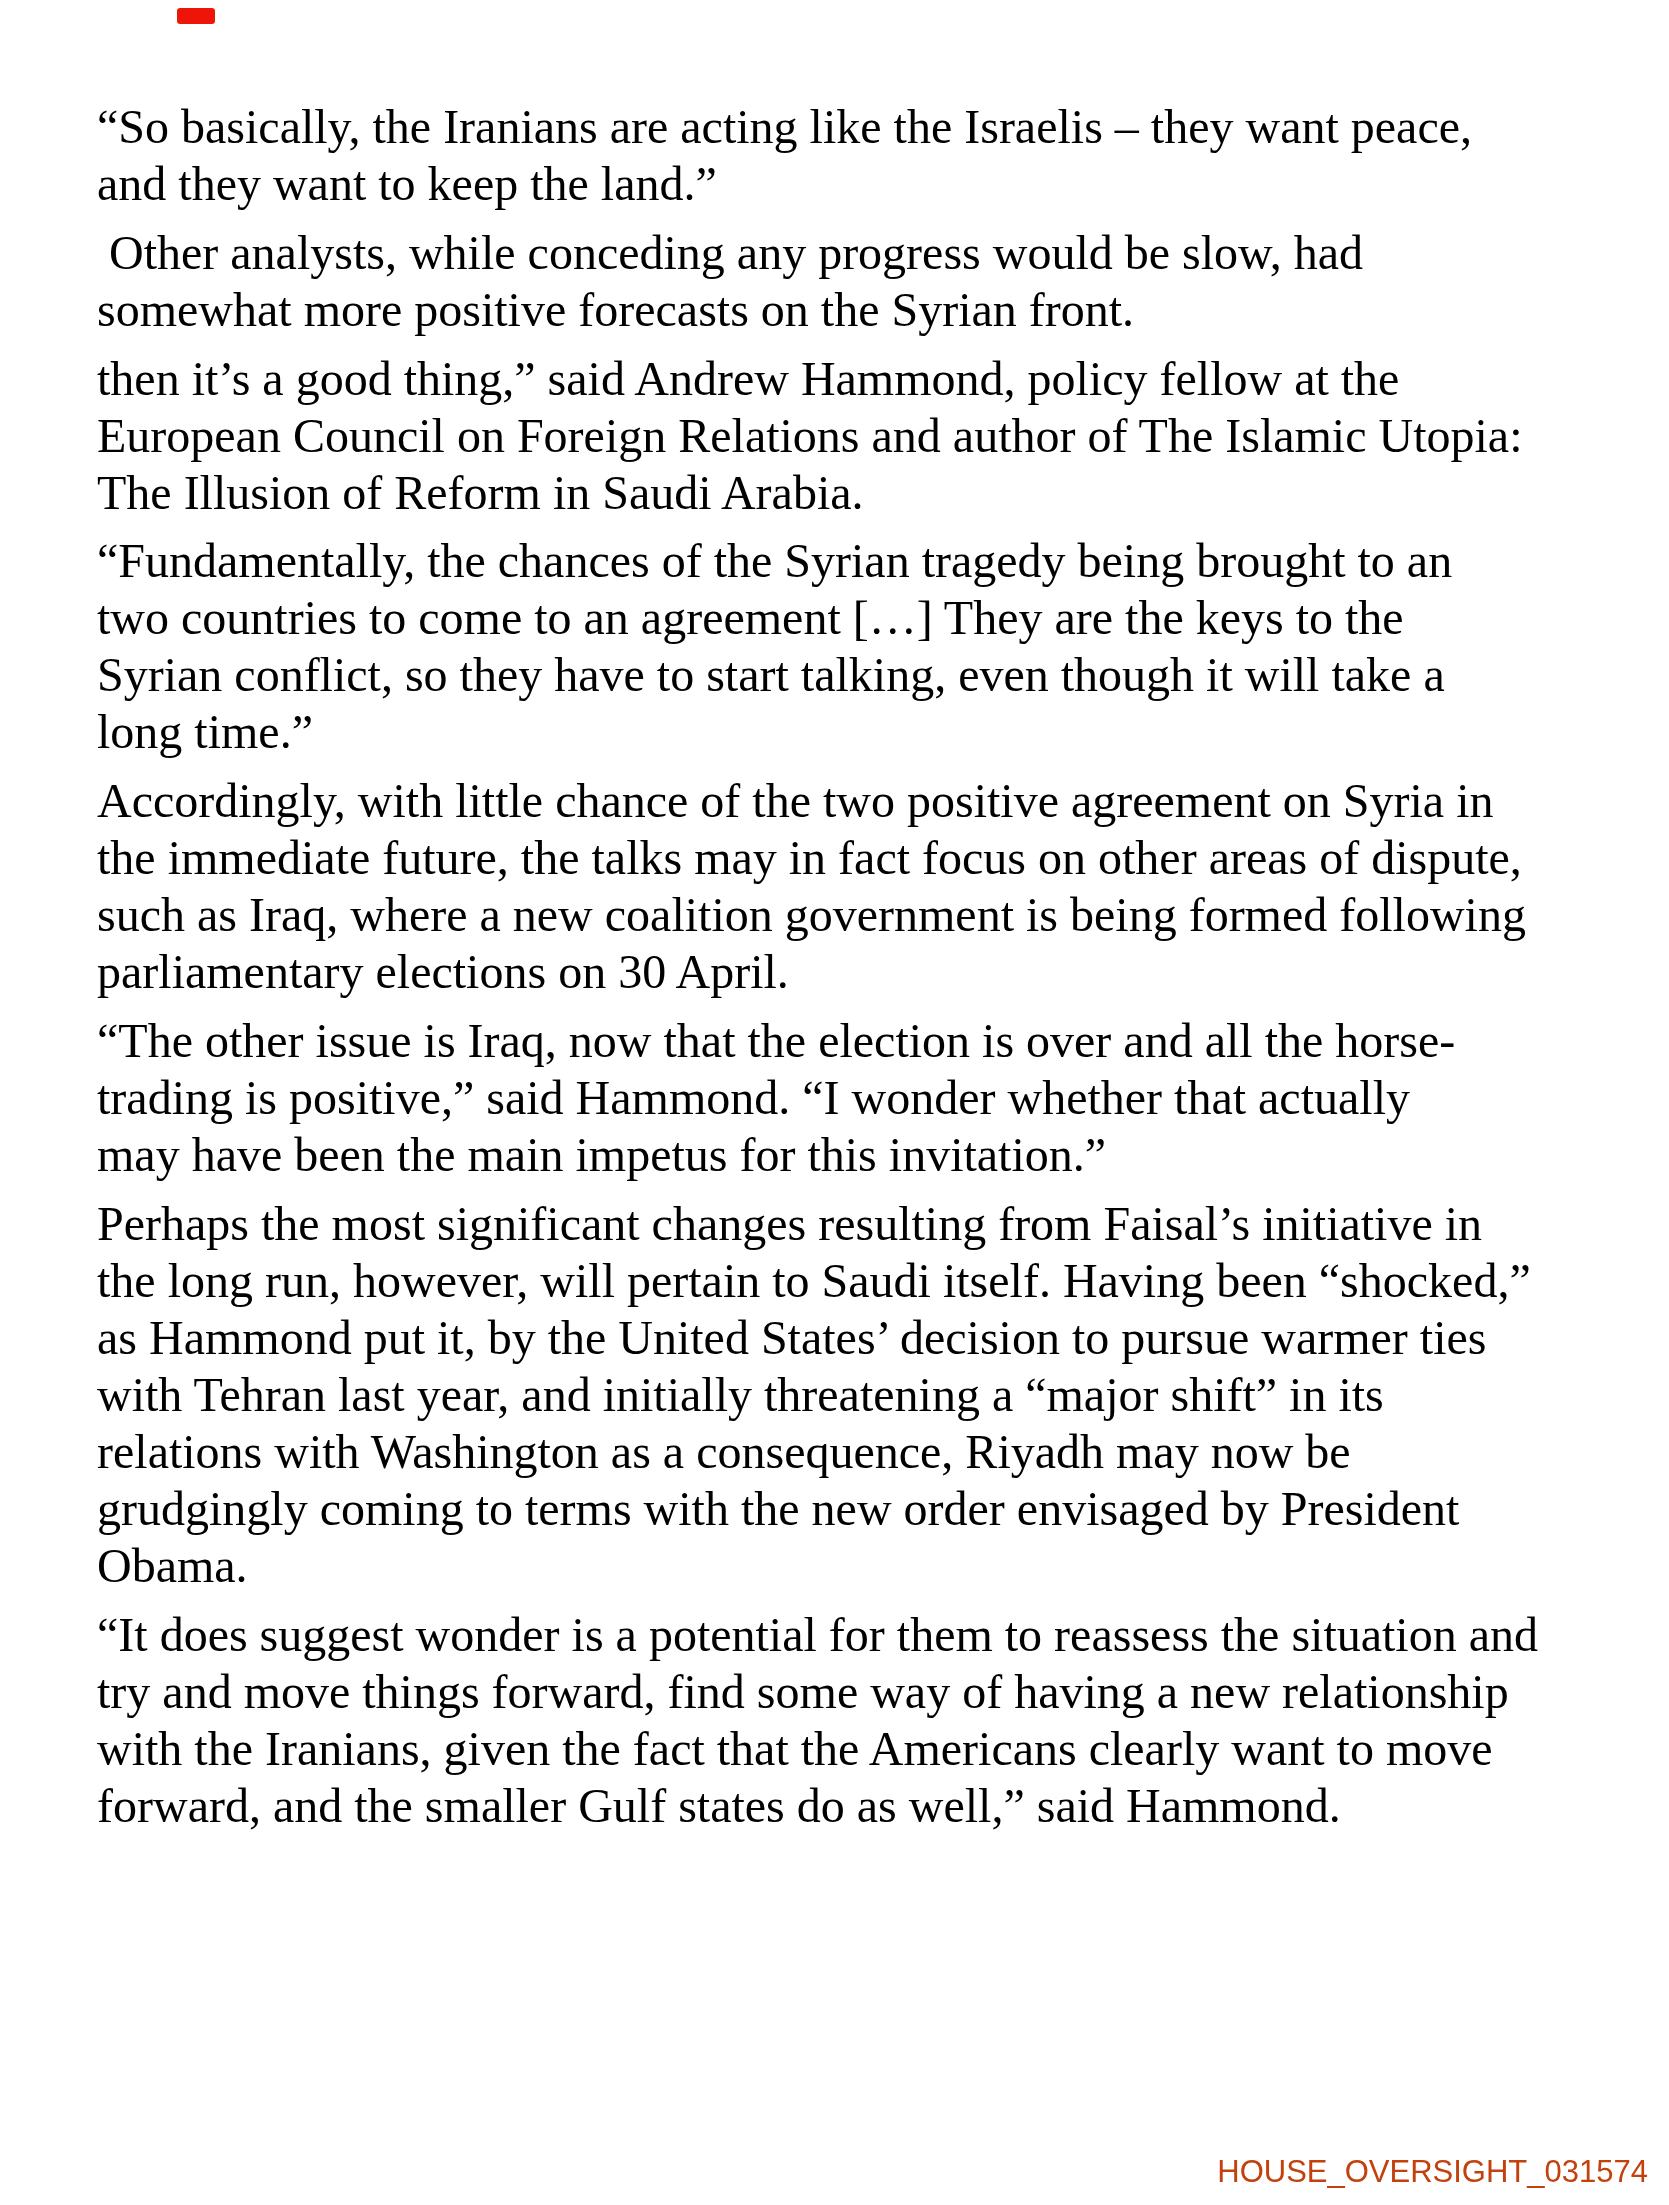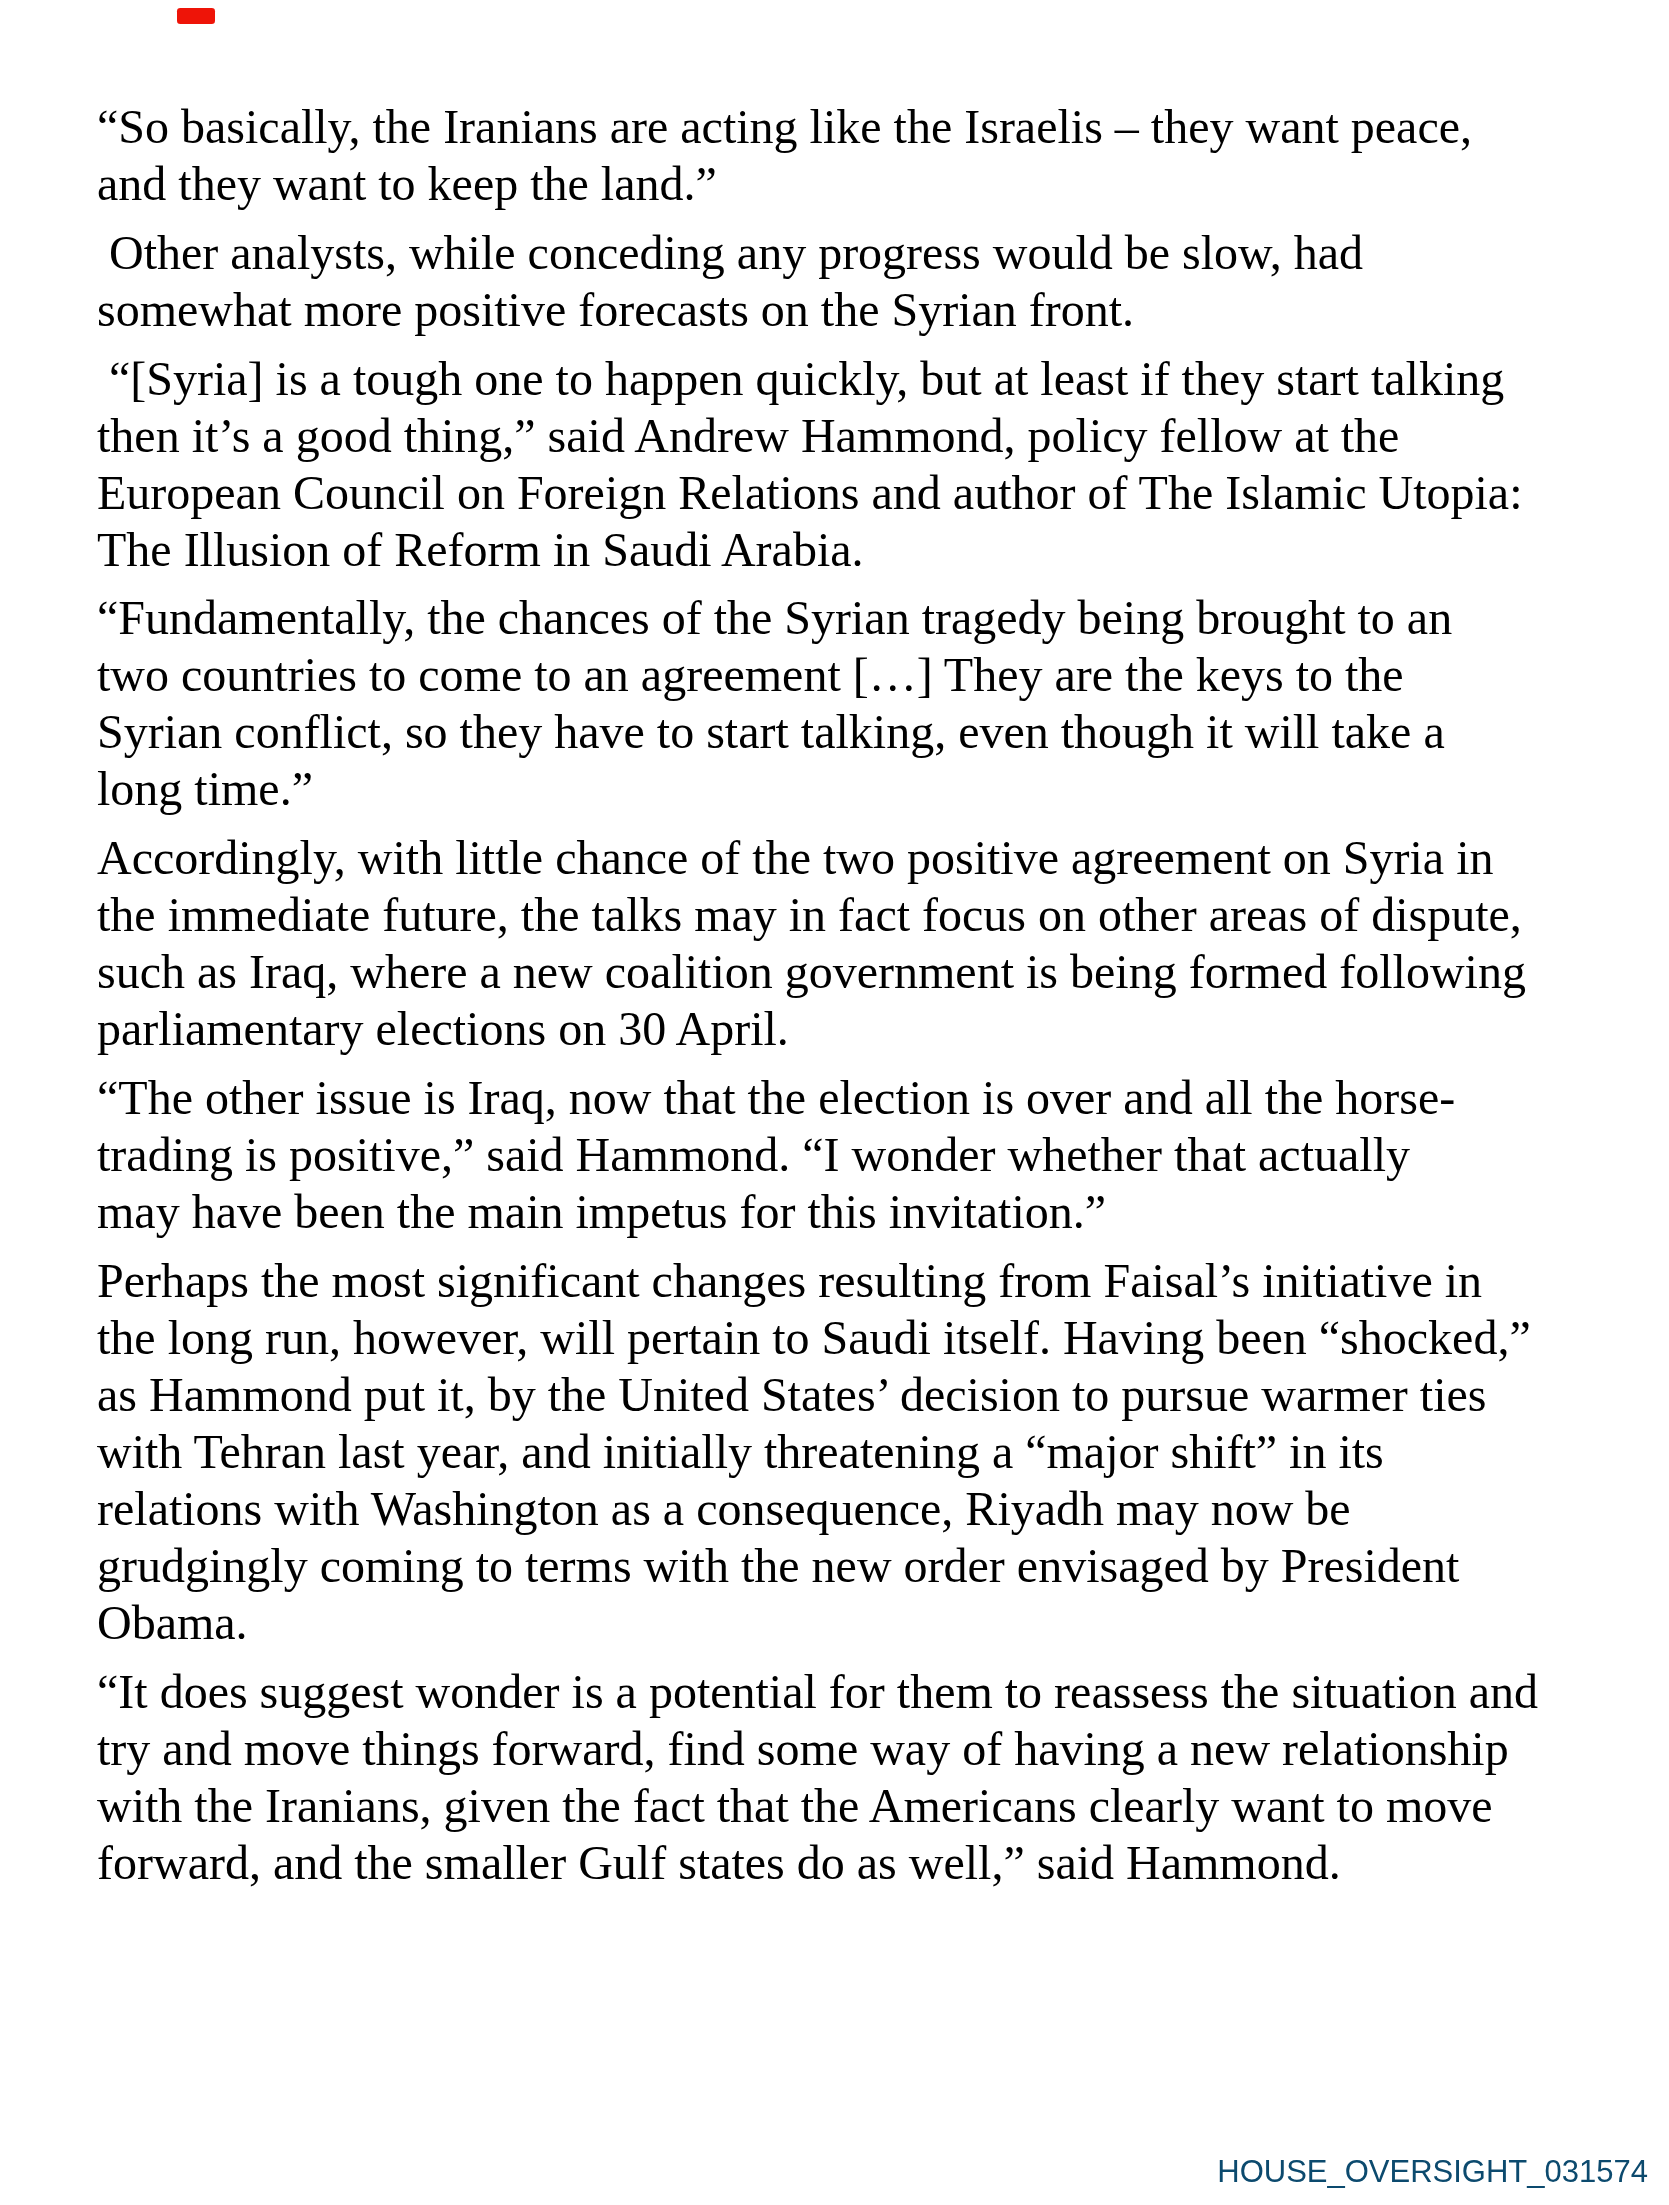--- a/index.html
+++ b/index.html
@@ -34,21 +34,21 @@
     white-space: pre;
     letter-spacing: 0px;
   }
   .bates {
     position: absolute;
     top: 2155px;
     right: 21px;
     font-family: "Liberation Sans", "DejaVu Sans", sans-serif;
     font-size: 31px;
     line-height: 34px;
-    color: #0c4a6e;
+    color: #c2410c;
     white-space: pre;
   }
 </style>
 </head>
 <body>
 
 <div class="page">
 
   <div class="red-mark" style="background: rgb(238, 20, 8);"></div>
 
@@ -58,21 +58,20 @@
       <div class="line">“So basically, the Iranians are acting like the Israelis – they want peace,</div>
       <div class="line">and they want to keep the land.”</div>
     </div>
 
     <div class="para">
       <div class="line"> Other analysts, while conceding any progress would be slow, had</div>
       <div class="line">somewhat more positive forecasts on the Syrian front.</div>
     </div>
 
     <div class="para">
-      <div class="line"> “[Syria] is a tough one to happen quickly, but at least if they start talking</div>
       <div class="line">then it’s a good thing,” said Andrew Hammond, policy fellow at the</div>
       <div class="line">European Council on Foreign Relations and author of The Islamic Utopia:</div>
       <div class="line">The Illusion of Reform in Saudi Arabia.</div>
     </div>
 
     <div class="para">
       <div class="line">“Fundamentally, the chances of the Syrian tragedy being brought to an</div>
       <div class="line">two countries to come to an agreement […] They are the keys to the</div>
       <div class="line">Syrian conflict, so they have to start talking, even though it will take a</div>
       <div class="line">long time.”</div>

